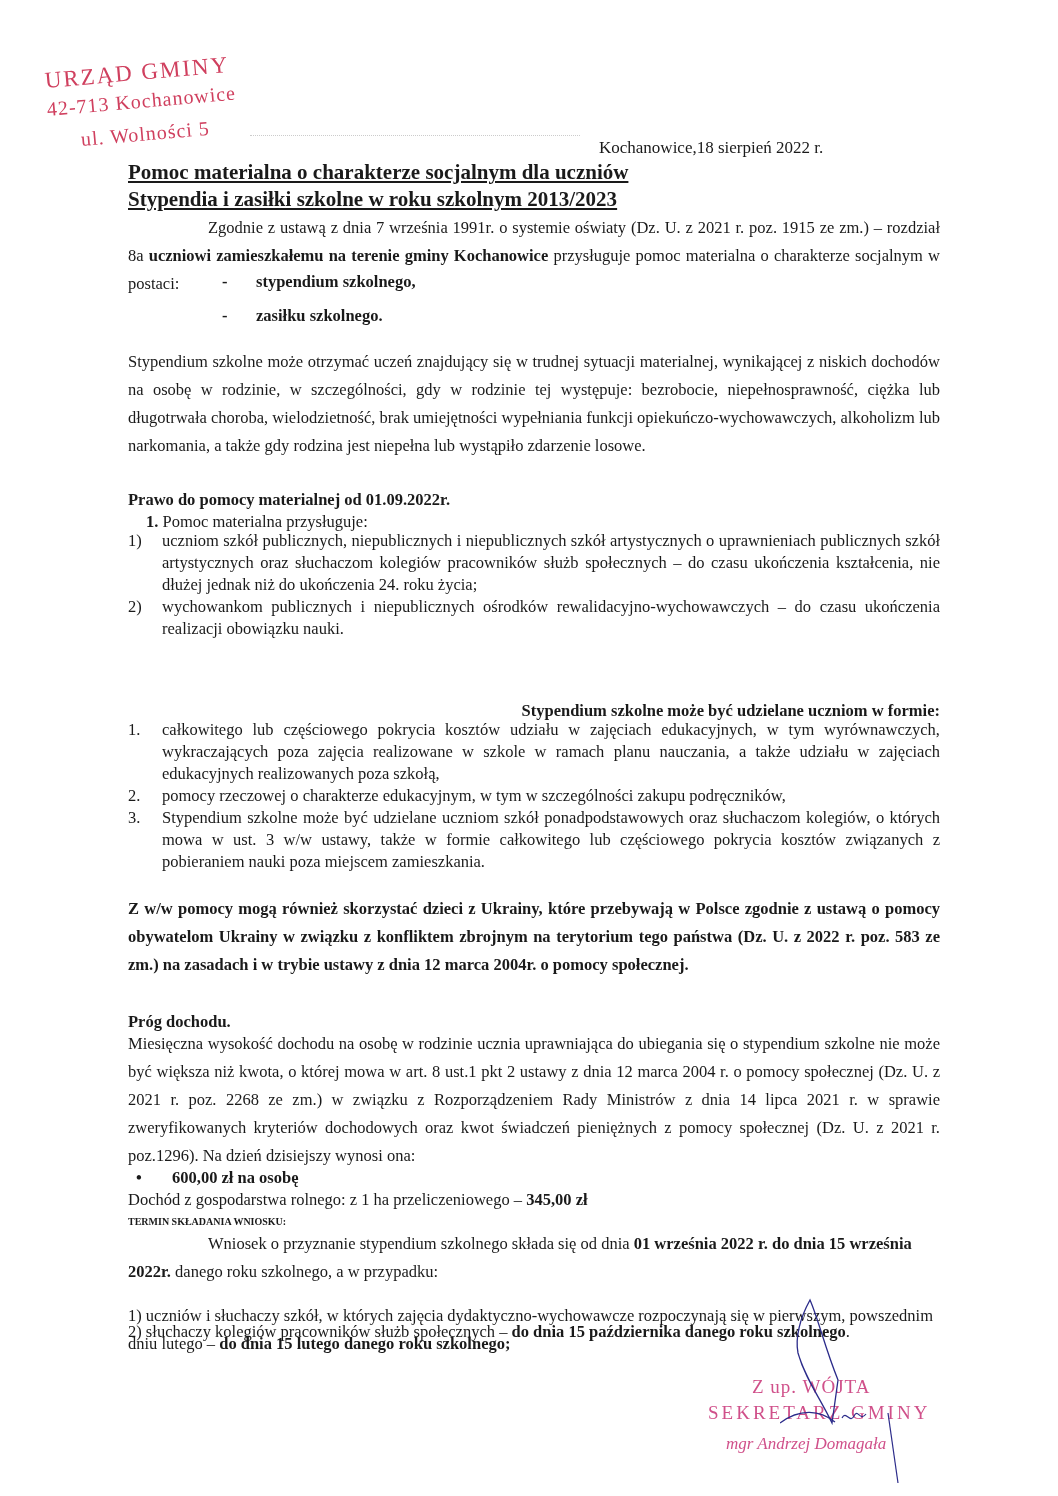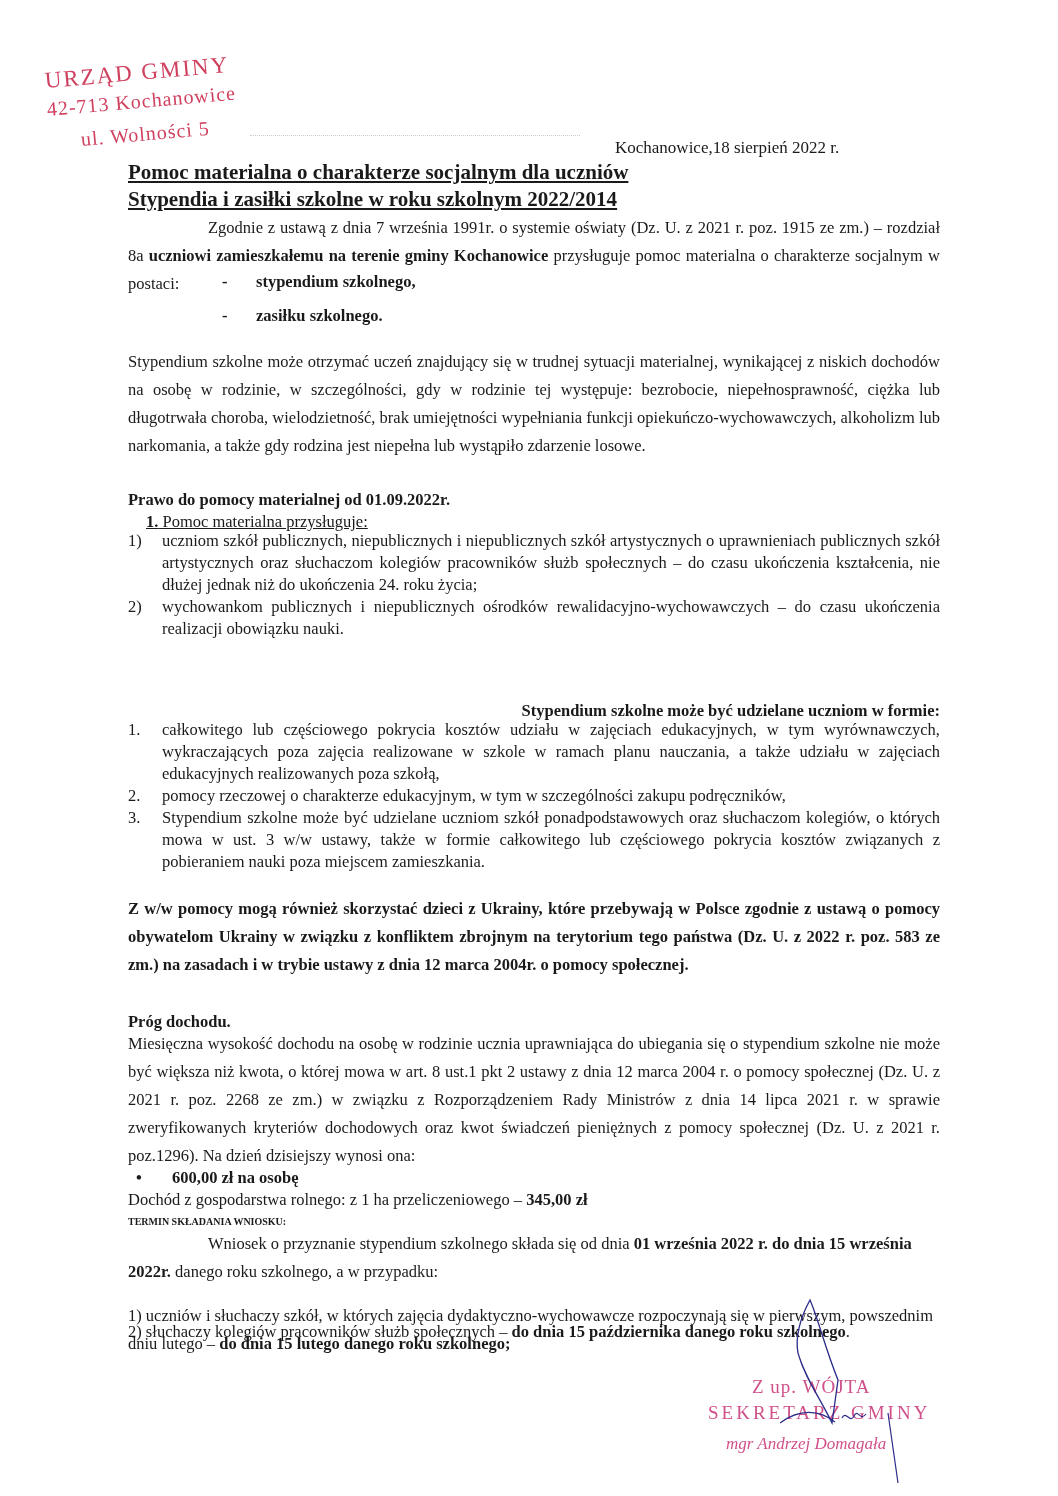--- a/index.html
+++ b/index.html
@@ -3,21 +3,21 @@
 <meta charset="utf-8">
 <style>
   html, body { margin:0; padding:0; background:#ffffff; }
   body { width:1058px; height:1496px; position:relative; overflow:hidden;
          font-family:"Liberation Serif", serif; color:#1a1a1a; }
   .stamp { position:absolute; color:#d0405f; font-family:"Liberation Serif", serif; transform-origin:left bottom; }
   .stamp-1 { left:46px; top:68px; font-size:23px; letter-spacing:2px; transform:rotate(-5deg); }
   .stamp-2 { left:48px; top:98px; font-size:20px; letter-spacing:1px; transform:rotate(-5deg); }
   .stamp-3 { left:82px; top:128px; font-size:20px; letter-spacing:1px; transform:rotate(-5deg); }
   .scan-line { position:absolute; left:250px; top:135px; width:330px; height:1px; border-top:1px dotted #ccc; }
-  .date { position:absolute; left:615px; top:138px; font-size:17px; }
+  .date { position:absolute; left:599px; top:138px; font-size:17px; }
   .title { position:absolute; left:128px; font-size:21px; font-weight:bold; text-decoration:underline; }
   .t1 { top:160px; } .t2 { top:187px; }
   .p { position:absolute; left:128px; width:812px; font-size:16.5px; line-height:28px; }
   .j { text-align:justify; text-align-last:left; }
   .ind { text-indent:80px; }
   .b { font-weight:bold; }
   .dash { position:absolute; left:222px; font-size:16.5px; font-weight:bold; }
   .dash span.m { display:inline-block; width:34px; }
   .ol { position:absolute; left:128px; width:812px; font-size:16.5px; line-height:22px; }
   .ol .item { display:flex; }
@@ -33,32 +33,32 @@
 <body>
 
 <div class="stamp stamp-1">URZĄD GMINY</div>
 <div class="stamp stamp-2">42-713 Kochanowice</div>
 <div class="stamp stamp-3">ul. Wolności 5</div>
 <div class="scan-line"></div>
 
 <div class="date">Kochanowice,18 sierpień 2022 r.</div>
 
 <div class="title t1">Pomoc materialna o charakterze socjalnym dla uczniów</div>
-<div class="title t2">Stypendia i zasiłki szkolne w roku szkolnym 2022/2014</div>
+<div class="title t2">Stypendia i zasiłki szkolne w roku szkolnym 2013/2023</div>
 
 <div class="p j ind" style="top:214px;">
   <span>Zgodnie z  ustawą z dnia 7 września 1991r. o systemie oświaty (Dz. U. z 2021 r. poz. 1915 ze zm.) – rozdział 8a </span><span class="b">uczniowi zamieszkałemu na terenie gminy Kochanowice</span><span> przysługuje pomoc materialna o charakterze socjalnym w postaci:</span>
 </div>
 <div class="dash" style="top:272px;"><span class="m">-</span><span>stypendium szkolnego,</span></div>
 <div class="dash" style="top:306px;"><span class="m">-</span><span>zasiłku szkolnego.</span></div>
 
 <div class="p j" style="top:348px;">Stypendium szkolne może otrzymać uczeń znajdujący się w trudnej sytuacji materialnej, wynikającej z niskich dochodów na osobę w rodzinie, w szczególności, gdy w rodzinie tej występuje: bezrobocie, niepełnosprawność, ciężka lub długotrwała choroba, wielodzietność, brak umiejętności wypełniania funkcji opiekuńczo-wychowawczych, alkoholizm lub narkomania, a także gdy rodzina jest niepełna lub wystąpiło zdarzenie losowe.</div>
 
 <div class="p b" style="top:486px;">Prawo do pomocy materialnej od 01.09.2022r.</div>
-<div class="p" style="top:508px; left:146px; width:794px;text-decoration:underline;"><span class="b">1.</span><span> Pomoc materialna przysługuje:</span></div>
+<div class="p" style="top:508px; left:146px; width:794px;"><span class="b">1.</span><span> Pomoc materialna przysługuje:</span></div>
 <div class="ol" style="top:530px;">
   <div class="item">
       <span class="num">1)</span>
       <span class="txt">uczniom szkół publicznych, niepublicznych i niepublicznych szkół artystycznych o uprawnieniach publicznych szkół artystycznych oraz słuchaczom kolegiów pracowników służb społecznych – do czasu ukończenia kształcenia, nie dłużej jednak niż do ukończenia 24. roku życia;</span>
     </div>
   <div class="item">
       <span class="num">2)</span>
       <span class="txt">wychowankom publicznych i niepublicznych ośrodków rewalidacyjno-wychowawczych – do czasu ukończenia realizacji obowiązku nauki.</span>
     </div>
 </div>

